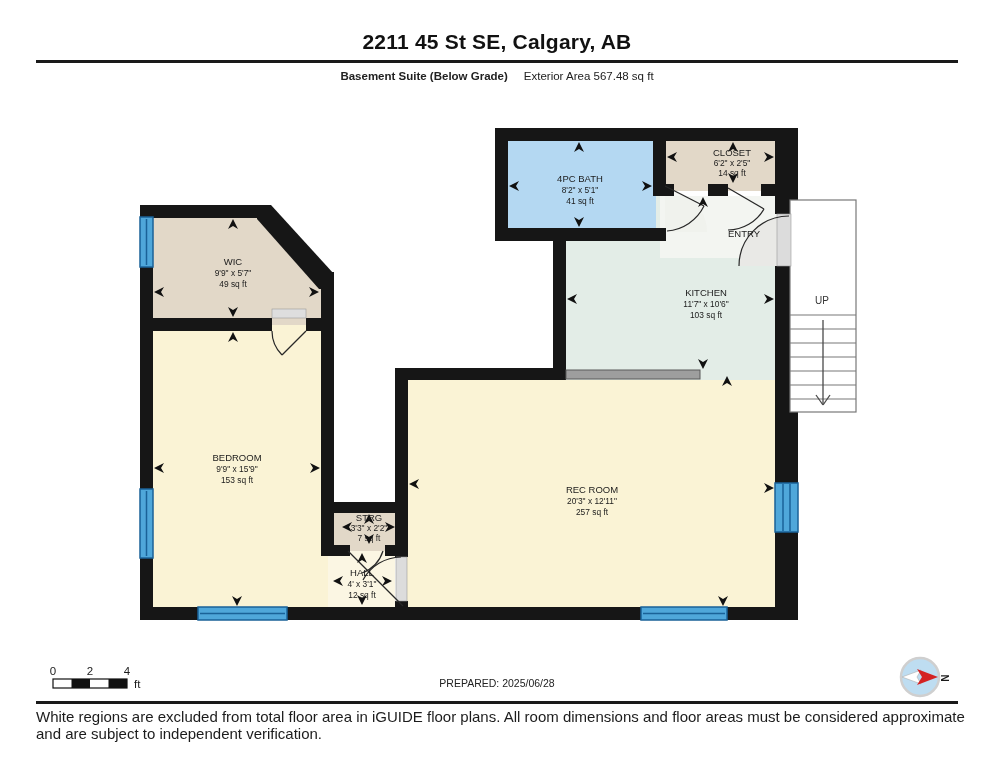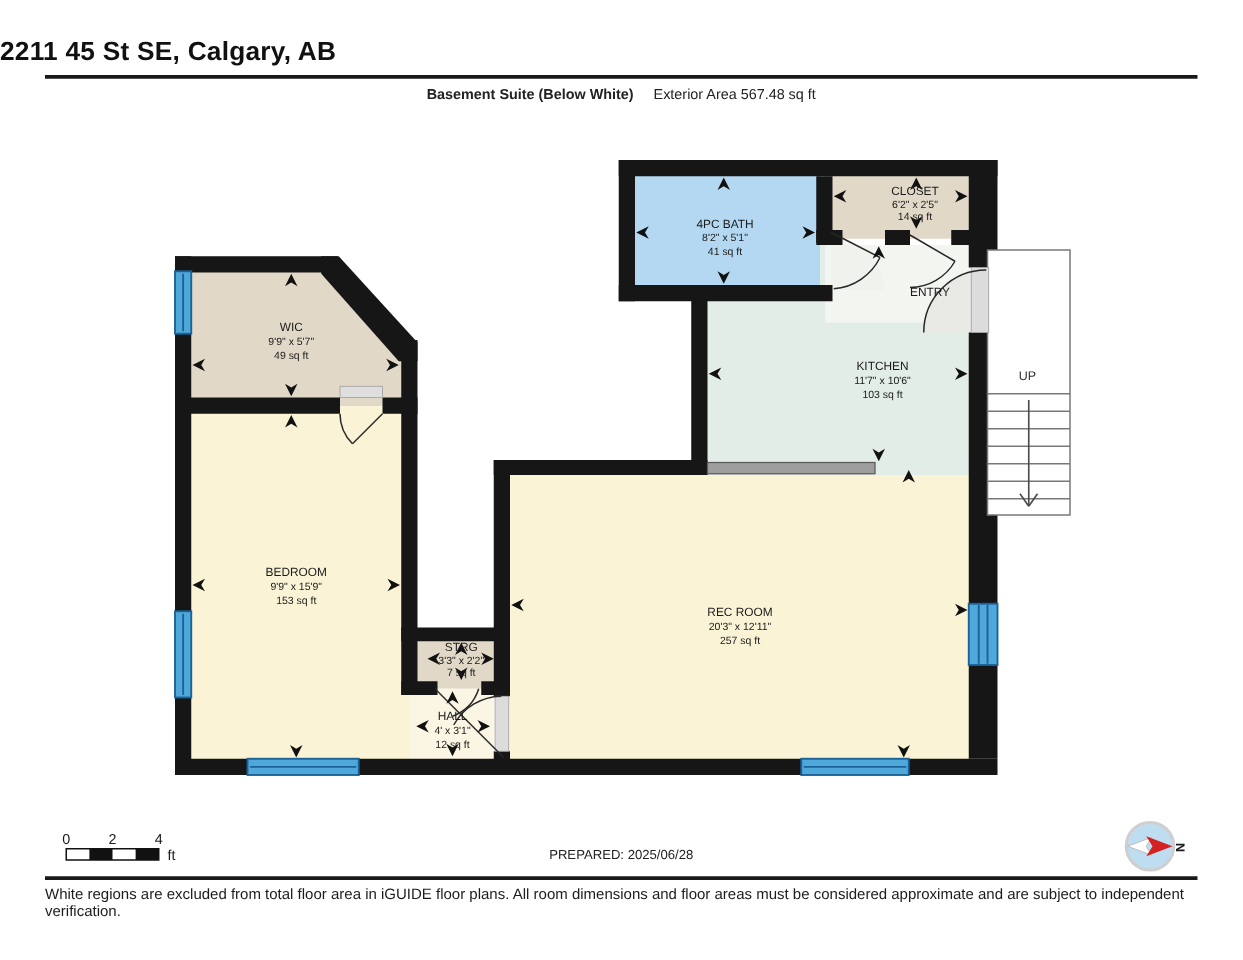--- a/index.html
+++ b/index.html
@@ -1,43 +1,43 @@
 <!DOCTYPE html>
 <html><head>
 <meta charset="utf-8">
 <style>
   html,body{margin:0;padding:0;background:#fff;}
   .page{position:relative;width:994px;height:768px;background:#ffffff;overflow:hidden;
         font-family:"Liberation Sans", sans-serif;color:#1a1a1a;}
-  .title{position:absolute;top:30px;left:0;width:100%;
+  .title{position:absolute;top:30px;left:0;width:100%;text-align:center;
          font-size:21px;font-weight:bold;letter-spacing:.2px;color:#111;}
   .rule{position:absolute;left:36px;width:922px;background:#1a1a1a;}
   .rule.top{top:60px;height:3px;}
   .rule.bottom{top:701px;height:2.5px;}
   .subtitle{position:absolute;top:70px;left:0;width:100%;text-align:center;font-size:11.5px;color:#222;}
   .subtitle .bold{font-weight:bold;}
   .subtitle .gap{display:inline-block;width:16px;}
-  .disclaimer{position:absolute;top:708px;left:36px;width:930px;font-size:12px;color:#1c1c1c;}
+  .disclaimer{position:absolute;top:708px;left:36px;width:930px;font-size:15px;color:#1c1c1c;}
   svg.plan{position:absolute;top:0;left:0;}
   text{font-family:"Liberation Sans", sans-serif;fill:#1b1b1b;}
   .roomname{font-size:9.5px;}
   .roomdim{font-size:8.4px;}
   .uplabel{font-size:10px;fill:#333;}
   .scalenum{font-size:11.5px;}
   .prepared{font-size:10.5px;fill:#222;}
 </style>
 </head>
 <body>
 
 <div class="page">
 
   <div class="title">2211 45 St SE, Calgary, AB</div>
   <div class="rule top"></div>
   <div class="subtitle">
-    <span class="bold">Basement Suite (Below White)</span><span class="gap"></span><span>Exterior Area 567.48 sq ft</span>
+    <span class="bold">Basement Suite (Below Grade)</span><span class="gap"></span><span>Exterior Area 567.48 sq ft</span>
   </div>
 
   <svg class="plan" width="994" height="768" viewBox="0 0 994 768">
 
     <g>
       <polygon points="146,211 265,211 328,273 328,325 146,325" fill="#E2D8C8"></polygon>
       <rect x="146" y="325" width="182" height="289" fill="#FAF3D5"></rect>
       <rect x="328" y="506" width="67" height="45" fill="#E2D8C8"></rect>
       <rect x="328" y="551" width="67" height="63" fill="#FBF6E3"></rect>
       <rect x="401" y="374" width="380" height="240" fill="#FAF3D5"></rect>

